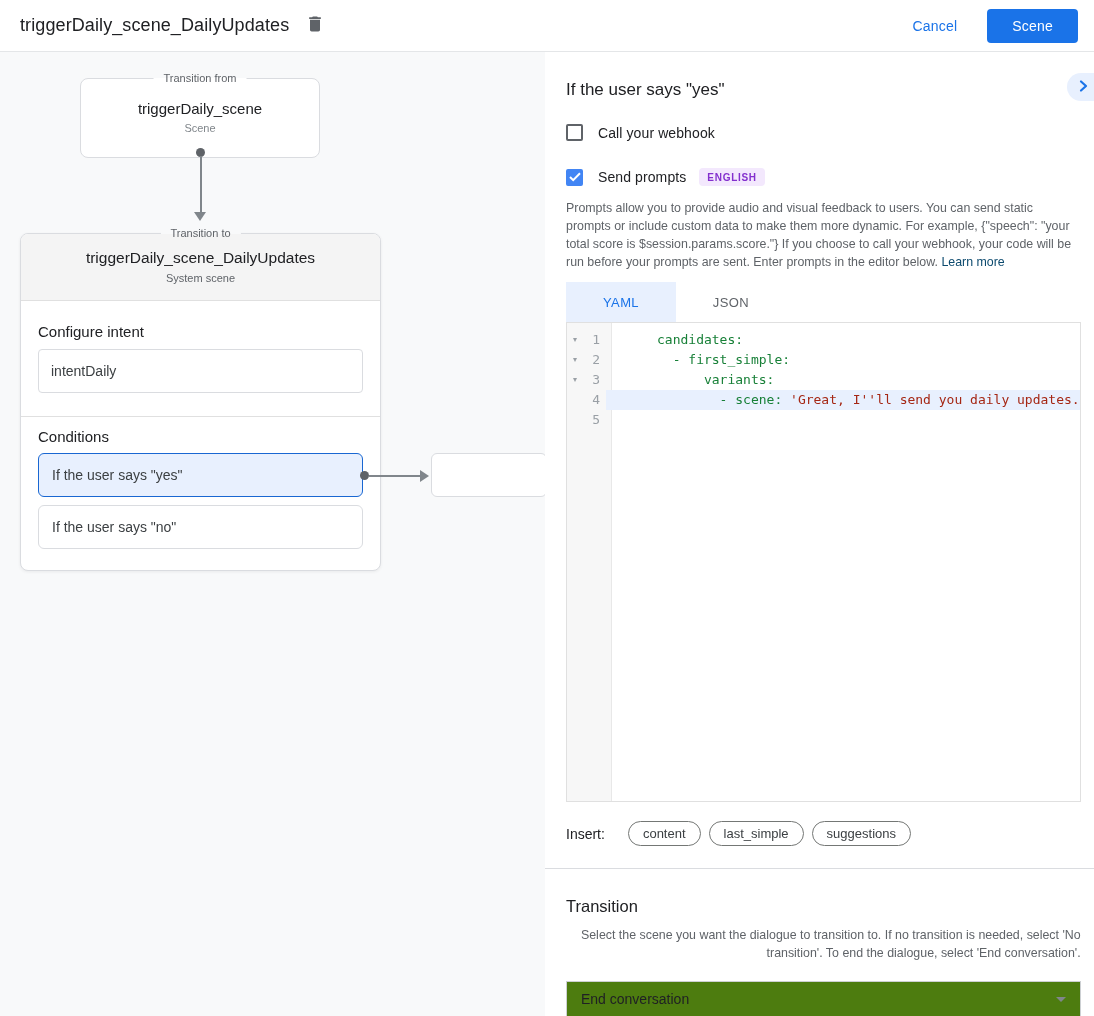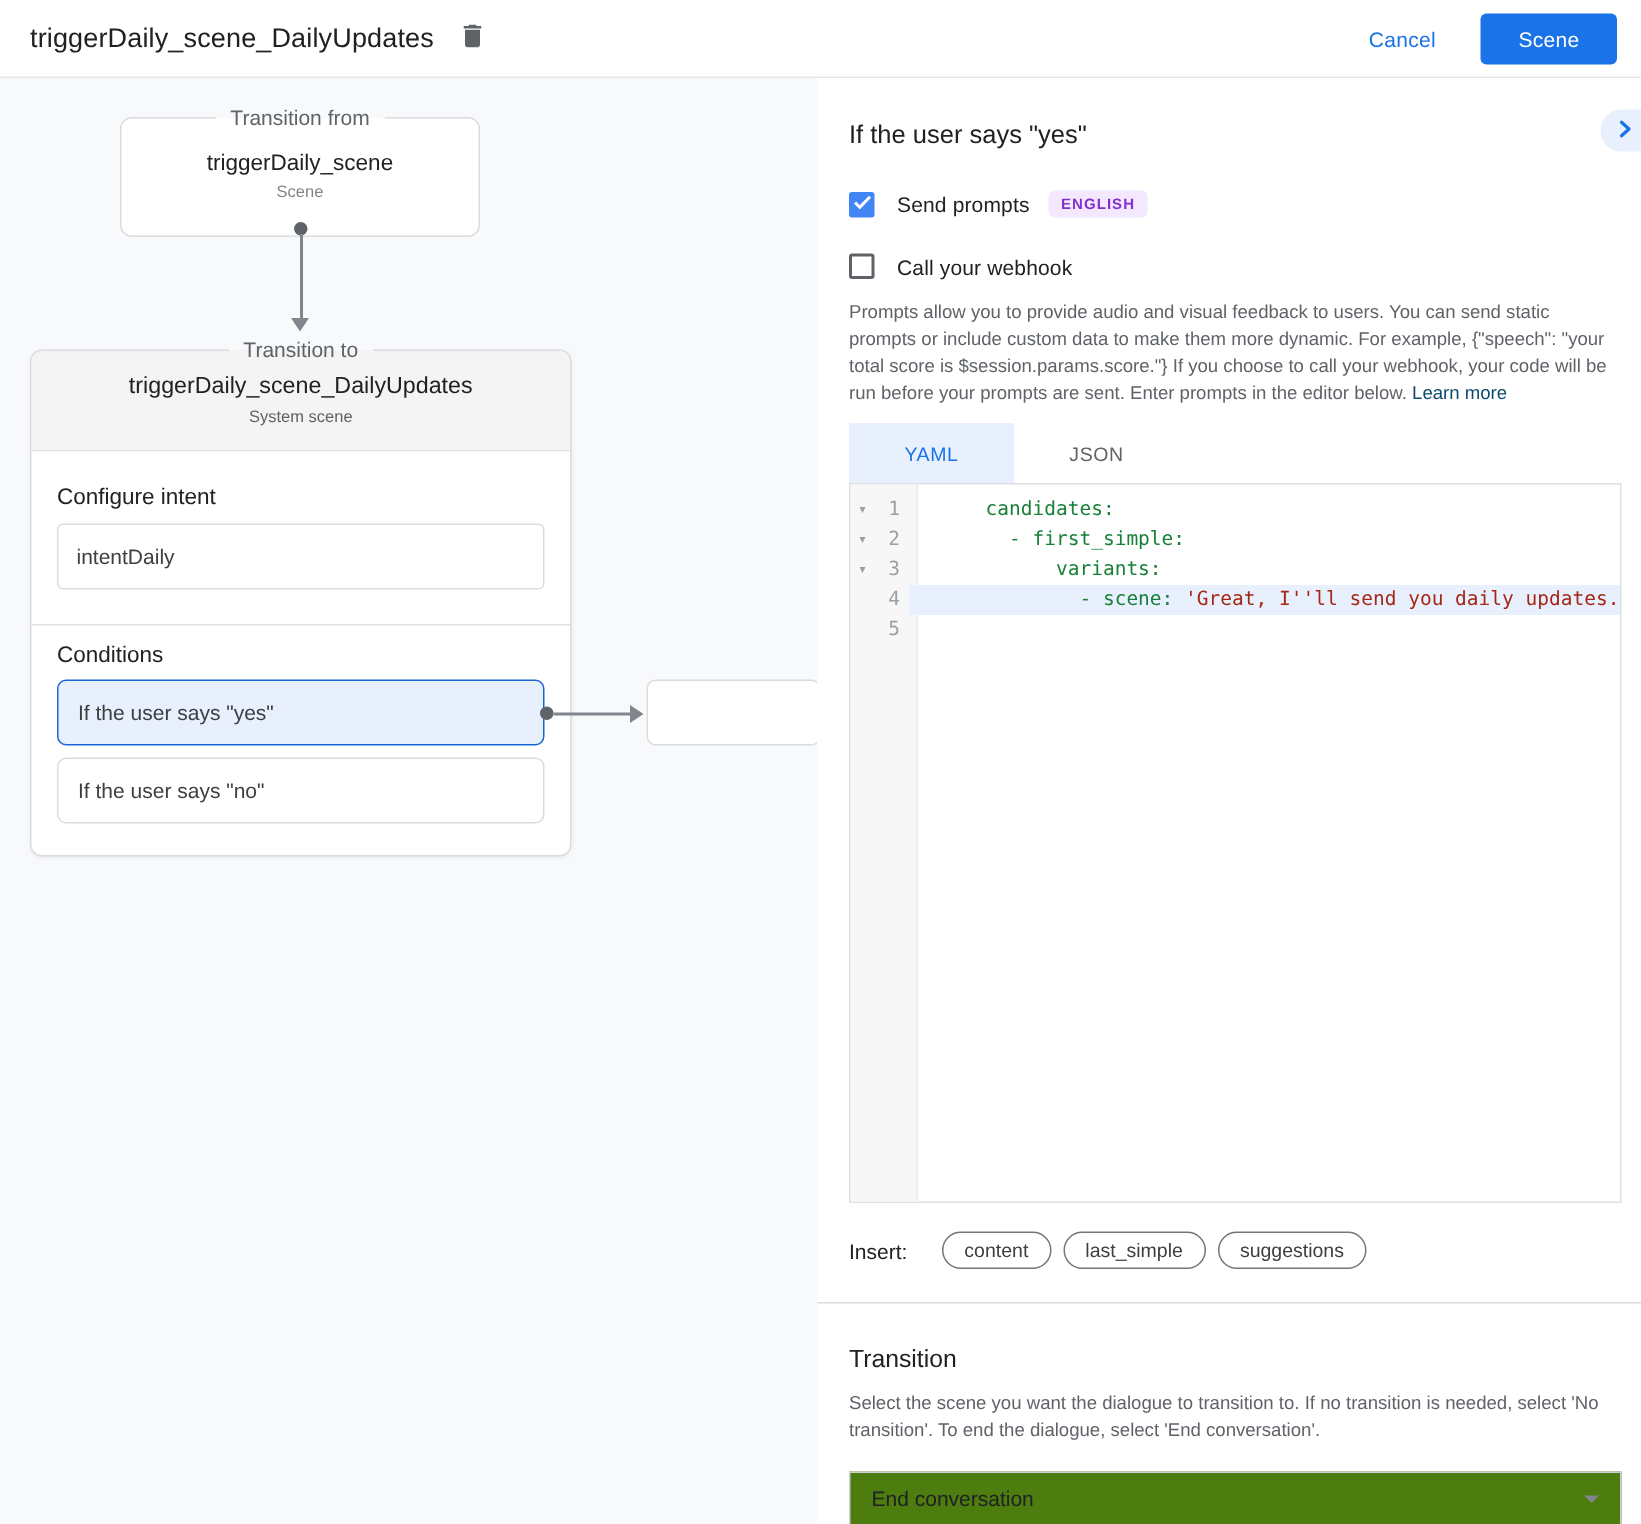--- a/index.html
+++ b/index.html
@@ -28,21 +28,21 @@
   }
 
   
   .main { display:flex; height:964px; }
   .canvas { position:relative; width:545px; flex:none; background:#f8f9fa; overflow:hidden; }
   .panel { flex:1; background:#fff; position:relative; padding:28px 16px 0 21px; }
 
   
   .node-legend {
     position:absolute; top:-8px; left:50%; transform:translateX(-50%);
-    font-size:14px; color:#5f6368; padding:0 10px; white-space:nowrap; line-height:15px;text-align:right;
+    font-size:11px; color:#5f6368; padding:0 10px; white-space:nowrap; line-height:15px;text-align:right;
   }
   .from-node {
     position:absolute; left:80px; top:26px; width:240px; height:80px;
     background:#fff; border:1px solid #dadce0; border-radius:8px; text-align:center;
   }
   .from-node .node-legend { background:linear-gradient(#f8f9fa 50%, #ffffff 50%); }
   .node-title { margin-top:21px; font-size:15px; color:#202124; }
   .node-subtitle { margin-top:5px; font-size:11px; color:#80868b; }
 
   .v-dot { position:absolute; left:196px; top:96px; width:9px; height:9px; border-radius:50%; background:#5f6368; }
@@ -124,21 +124,21 @@
   .code-cell.hl { background:#e8f0fe; }
   .tok-key { color:#188038;padding-left:44px; }
   .tok-str { color:#a52714; }
 
   .insert-row { display:flex; align-items:center; gap:8px; margin-top:19px; }
   .insert-label { font-size:14px; color:#202124; margin-right:15px; }
   .chip { border:1px solid #747775; border-radius:14px; padding:4px 14px; font-size:13px; color:#3c4043; background:#fff; }
 
   .section-divider { border:0; border-top:1px solid #dadce0; margin:22px -16px 0 -21px; }
   .transition-title { font-size:16.5px; font-weight:400; margin:28px 0 0; color:#202124; }
-  .transition-desc { margin:10px 0 0; font-size:12.4px; line-height:18px; color:#5f6368; max-width:522px; }
+  .transition-desc { margin:10px 0 0; font-size:12.4px; line-height:18px; color:#5f6368; max-width:522px;text-align:right; }
   .dropdown {
     margin-top:19px; height:36px; border:1px solid #cdd0d3; background:#4d7c0f;
     display:flex; align-items:center; justify-content:space-between; padding:0 14px;
     font-size:14px; color:#202124; cursor:pointer;
   }
   .caret-down { width:0; height:0; border-left:5px solid transparent; border-right:5px solid transparent; border-top:5px solid #80868b; }
 </style>
 </head>
 <body>
 
@@ -200,37 +200,37 @@
   <div class="panel">
     <h2 class="panel-title">If the user says "yes"</h2>
     <button class="panel-expand">
       <span>
         <svg width="14" height="14" viewBox="0 0 14 14">
             <path d="M5 2.5 L10 7 L5 11.5" stroke="#1a73e8" stroke-width="2.2" fill="none" stroke-linecap="round" stroke-linejoin="round"></path>
           </svg>
       </span>
     </button>
 
+    <div class="check-row row-webhook">
+      <span class="checkbox"></span>
+      <span class="check-label">Call your webhook</span>
+    </div>
+
     <div class="check-row row-prompts">
       <span class="checkbox checked">
         <span>
           <svg width="12" height="10" viewBox="0 0 12 10">
               <path d="M1 5l3.2 3.2L11 1.2" stroke="#fff" stroke-width="2" fill="none"></path>
             </svg>
         </span>
       </span>
       <span class="check-label">Send prompts</span>
       <span class="badge">ENGLISH</span>
     </div>
 
-    <div class="check-row row-webhook">
-      <span class="checkbox"></span>
-      <span class="check-label">Call your webhook</span>
-    </div>
-
     <p class="desc"><span>Prompts allow you to provide audio and visual feedback to users. You can send static prompts or include custom data to make them more dynamic. For example, {"speech": "your total score is $session.params.score."} If you choose to call your webhook, your code will be run before your prompts are sent. Enter prompts in the editor below.</span>
       <a class="link">Learn more</a></p>
 
     <div class="tabs">
         <button class="tab active">YAML</button>
         <button class="tab">JSON</button>
       </div>
 
     <div class="editor">
       <div class="gutter-bg"></div>

